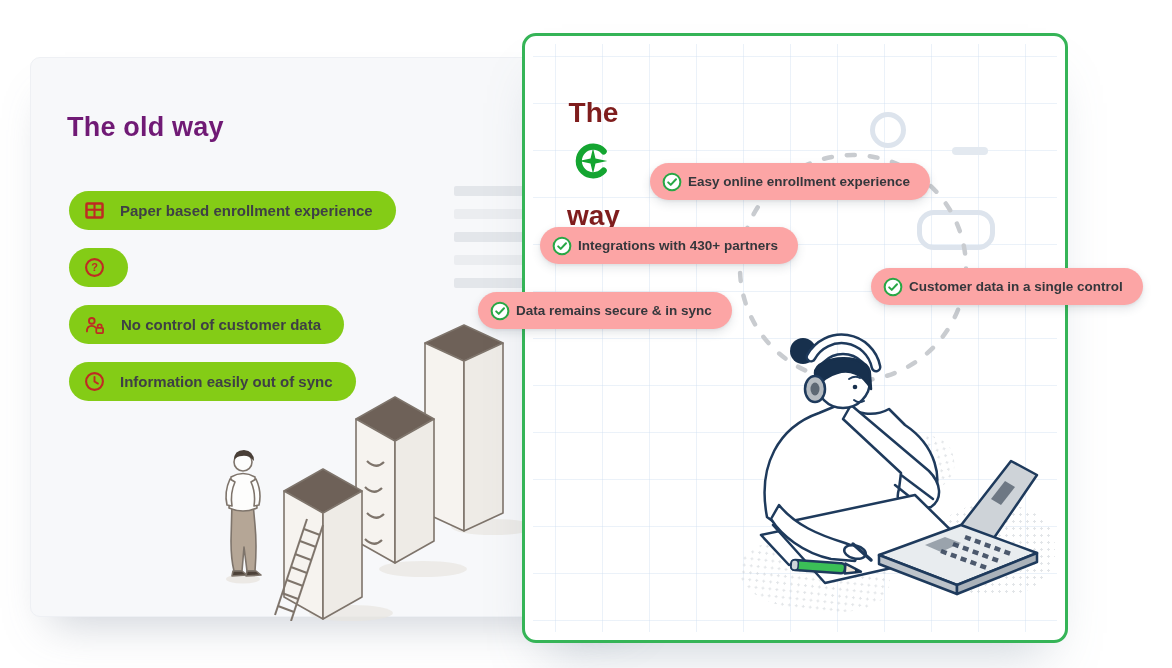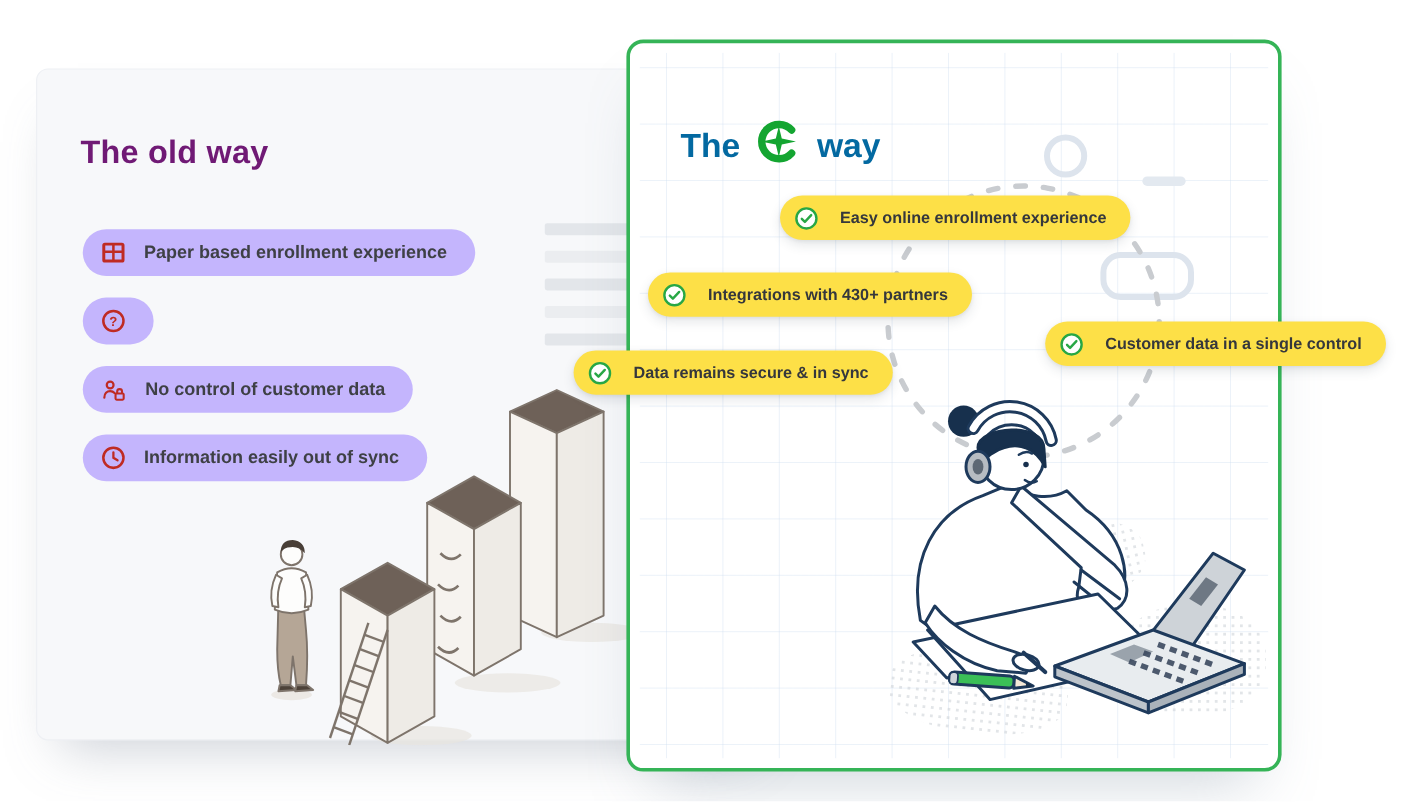--- a/index.html
+++ b/index.html
@@ -7,56 +7,56 @@
   .stage{position:relative;width:1172px;height:668px;overflow:hidden;background:#fff;}
 
   
   .old-panel{position:absolute;left:30px;top:57px;width:614px;height:558px;
     background:#f7f8fa;border:1px solid #eef0f4;border-radius:10px;
     box-shadow:0 26px 42px -20px rgba(110,120,140,.35);z-index:1;}
   .old-title{position:absolute;left:36px;top:32px;font-size:27px;font-weight:700;
     color:#701a75;letter-spacing:.2px;}
   .old-pills{position:absolute;left:38px;top:133px;display:flex;flex-direction:column;gap:18px;}
   .old-pill{display:inline-flex;align-items:center;height:39px;padding:0 23px 0 15px;
-    background:#c4b5fd;border-radius:20px;gap:15px;font-size:15px;font-weight:700;
+    background:#84cc16;border-radius:20px;gap:15px;font-size:15px;font-weight:700;
     color:#3e4045;width:max-content;justify-content:center;}
   .old-pill svg{display:block;flex:0 0 auto;}
   .doc-lines{position:absolute;left:423px;top:128px;display:flex;flex-direction:column;gap:13px;}
   .doc-line{width:92px;height:10px;border-radius:2px;}
   .doc-line:nth-child(odd){background:#e3e6ea;}
   .doc-line:nth-child(even){background:#ebedf0;}
   .old-illu{position:absolute;left:160px;top:263px;}
 
   
   .new-panel{position:absolute;left:522px;top:33px;width:540px;height:604px;
     background:#fff;border:3px solid #35b457;border-radius:14px;
     box-shadow:0 30px 50px -22px rgba(110,130,150,.35);z-index:2;overflow:hidden;}
   .new-panel .grid{position:absolute;inset:8px;border-radius:10px;
     background-image:linear-gradient(to right,rgba(205,222,240,.40) 1px,transparent 1px),
                      linear-gradient(to bottom,rgba(205,222,240,.40) 1px,transparent 1px);
     background-size:47px 47px;background-position:22px 12px;}
   .new-title{position:absolute;left:42px;top:38px;display:flex;align-items:center;gap:11px;
-    font-size:28px;font-weight:700;color:#0369a1;}
+    font-size:28px;font-weight:700;color:#7f1d1d;flex-direction:column;}
   .deco-ring{position:absolute;left:345px;top:76px;width:26px;height:26px;
     border:5px solid #dde4ed;border-radius:50%;}
   .deco-bar{position:absolute;left:427px;top:111px;width:36px;height:8px;
     background:#e3e9f0;border-radius:4px;}
   .deco-stadium{position:absolute;left:392px;top:174px;width:68px;height:30px;
     border:5px solid #dde4ed;border-radius:17px;}
   .dashed-circle{position:absolute;left:203px;top:107px;}
   .dots{position:absolute;background-image:radial-gradient(circle,#ccd1d6 1.3px,transparent 1.4px);
     background-size:7px 7px;opacity:.55;border-radius:45%;}
   .dots.p1{left:300px;top:400px;width:130px;height:70px;transform:rotate(-12deg);}
   .dots.p2{left:408px;top:468px;width:122px;height:92px;}
   .dots.p3{left:215px;top:505px;width:150px;height:70px;transform:rotate(6deg);}
   .new-illu{position:absolute;left:178px;top:267px;}
 
   
-  .check-pill{position:absolute;display:inline-flex;align-items:center;gap:18px;height:37px;
-    padding:0 20px 0 12px;background:#fde047;border-radius:19px;
+  .check-pill{position:absolute;display:inline-flex;align-items:center;gap:6px;height:37px;
+    padding:0 20px 0 12px;background:#fca5a5;border-radius:19px;
     box-shadow:0 4px 10px rgba(50,60,80,.13),0 1px 3px rgba(50,60,80,.08);
     font-size:13.5px;font-weight:700;color:#35373c;z-index:3;white-space:nowrap;}
   .check-pill svg{display:block;flex:0 0 auto;}
   .cp1{left:650px;top:163px;}
   .cp2{left:540px;top:227px;}
   .cp3{left:478px;top:292px;}
   .cp4{left:871px;top:268px;}
 </style>
 </head>
 <body>

